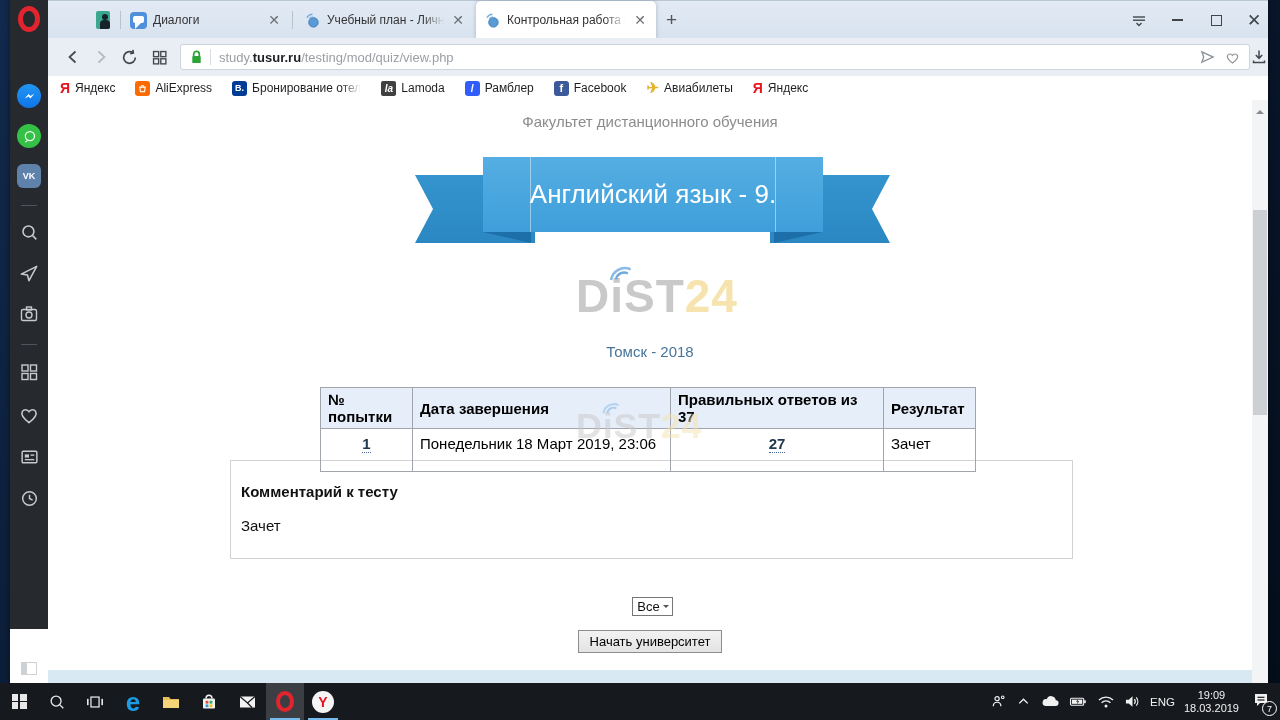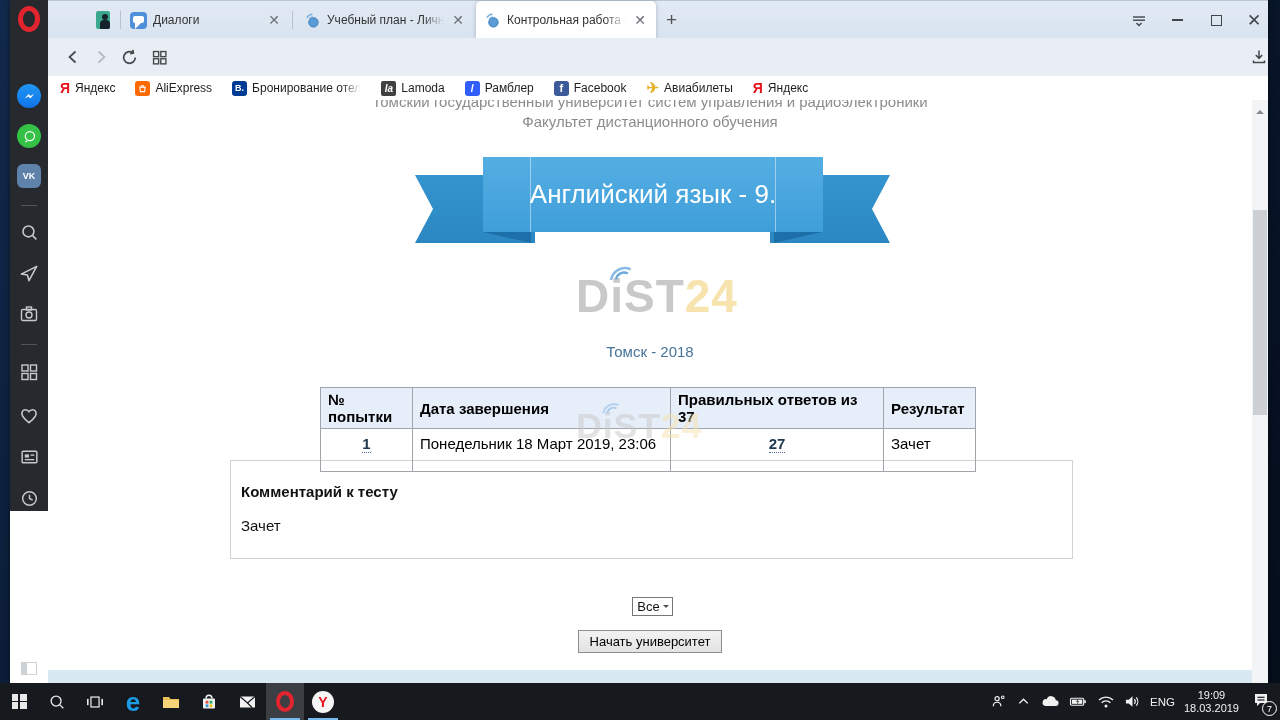--- a/index.html
+++ b/index.html
@@ -3,21 +3,21 @@
 <meta charset="utf-8">
 <style>
   * { box-sizing: border-box; margin: 0; padding: 0; }
   html,body { width:1280px; height:720px; overflow:hidden; }
   body { font-family:"Liberation Sans",sans-serif; background:linear-gradient(135deg,#122a4d 0%,#0a1a33 45%,#050d1a 100%); position:relative; }
 
   
   .window { position:absolute; left:10px; top:0; width:1258px; height:683px; background:#fff; box-shadow:0 0 6px rgba(0,0,0,.5); }
 
   
-  .sidebar { position:absolute; left:0; top:0; width:38px; height:511px; background:#26292e; z-index:9;padding-left:9px; }
+  .sidebar { position:absolute; left:0; top:0; width:38px; height:629px; background:#26292e; z-index:9;padding-left:9px; }
   .sb { position:absolute; left:0; width:38px; display:flex; justify-content:center; }
   .opera-logo { width:22px; height:26px; border:5px solid #e1242e; border-radius:50%; }
   .circ { width:24px; height:24px; border-radius:50%; display:flex; align-items:center; justify-content:center; }
   .msgr { background:linear-gradient(#2196f3,#0f74e8); }
   .wapp { background:#34c146; }
   .vkic { width:24px; height:24px; border-radius:6px; background:#5e82aa; color:#fff; font-size:9px; font-weight:bold; display:flex; align-items:center; justify-content:center; }
   .sb-div { width:16px; height:1px; background:#50545a; }
   .toggle-ic { width:16px; height:13px; border:1.5px solid #cfd2d5; background:linear-gradient(90deg,#cfd2d5 0 5px,transparent 5px); }
 
   
@@ -277,20 +277,36 @@
         </svg>
     </div>
     <div class="nav-ic" style="left:100px">
       <svg width="17" height="17" viewBox="0 0 20 20">
           <rect x="3" y="3" width="6" height="6" fill="none" stroke="#44484d" stroke-width="1.6"></rect>
           <rect x="11.5" y="3" width="6" height="6" fill="none" stroke="#44484d" stroke-width="1.6"></rect>
           <rect x="3" y="11.5" width="6" height="6" fill="none" stroke="#44484d" stroke-width="1.6"></rect>
           <rect x="11.5" y="11.5" width="6" height="6" fill="none" stroke="#44484d" stroke-width="1.6"></rect>
         </svg>
     </div>
+    <div class="urlbox">
+      <svg width="15" height="16" viewBox="0 0 16 17">
+          <path d="M5 8 V5.5 a3 3 0 0 1 6 0 V8" fill="none" stroke="#2ba336" stroke-width="1.8"></path>
+          <rect x="3.5" y="7.5" width="9" height="7.5" rx="1" fill="#2ba336"></rect>
+        </svg>
+      <div class="url-sep"></div>
+      <div class="url"><span>study.</span><b>tusur.ru</b><span>/testing/mod/quiz/view.php</span></div>
+      <div class="url-actions">
+        <svg width="17" height="17" viewBox="0 0 18 18">
+            <path d="M3 14 L15 8.5 L3 3 L5 8.5 Z" fill="none" stroke="#8d939a" stroke-width="1.4"></path>
+          </svg>
+        <svg width="17" height="17" viewBox="0 0 20 20">
+            <path d="M10 16.5 C4.5 12.5 3 9.8 4.3 7.4 C5.5 5.3 8.6 5.4 10 7.6 C11.4 5.4 14.5 5.3 15.7 7.4 C17 9.8 15.5 12.5 10 16.5 Z" fill="none" stroke="#8d939a" stroke-width="1.4"></path>
+          </svg>
+      </div>
+    </div>
     <div class="nav-ic" style="left:1200px">
       <svg width="18" height="18" viewBox="0 0 18 18">
           <path d="M9 2.5 V10 M5.8 7 L9 10.3 L12.2 7" fill="none" stroke="#44484d" stroke-width="1.5"></path>
           <path d="M3.5 12.5 V14.5 H14.5 V12.5" fill="none" stroke="#44484d" stroke-width="1.5"></path>
         </svg>
     </div>
   </div>
 
   <div class="bookmarksbar">
     <div class="bm">
@@ -326,21 +342,20 @@
         <span class="fav fav-av">✈</span>
         <span class="bl">Авиабилеты</span>
       </div>
     <div class="bm">
         <span class="fav fav-ya">Я</span>
         <span class="bl">Яндекс</span>
       </div>
   </div>
 
   <div class="content">
-    <div class="uni1">Томский государственный университет систем управления и радиоэлектроники</div>
     <div class="uni2">Факультет дистанционного обучения</div>
 
     <div class="ribbon">
       <div class="flag l"></div>
       <div class="flag r"></div>
       <div class="fold l"></div>
       <div class="fold r"></div>
       <div class="band">
         <span class="band-title">Английский язык - 9.</span>
       </div>

